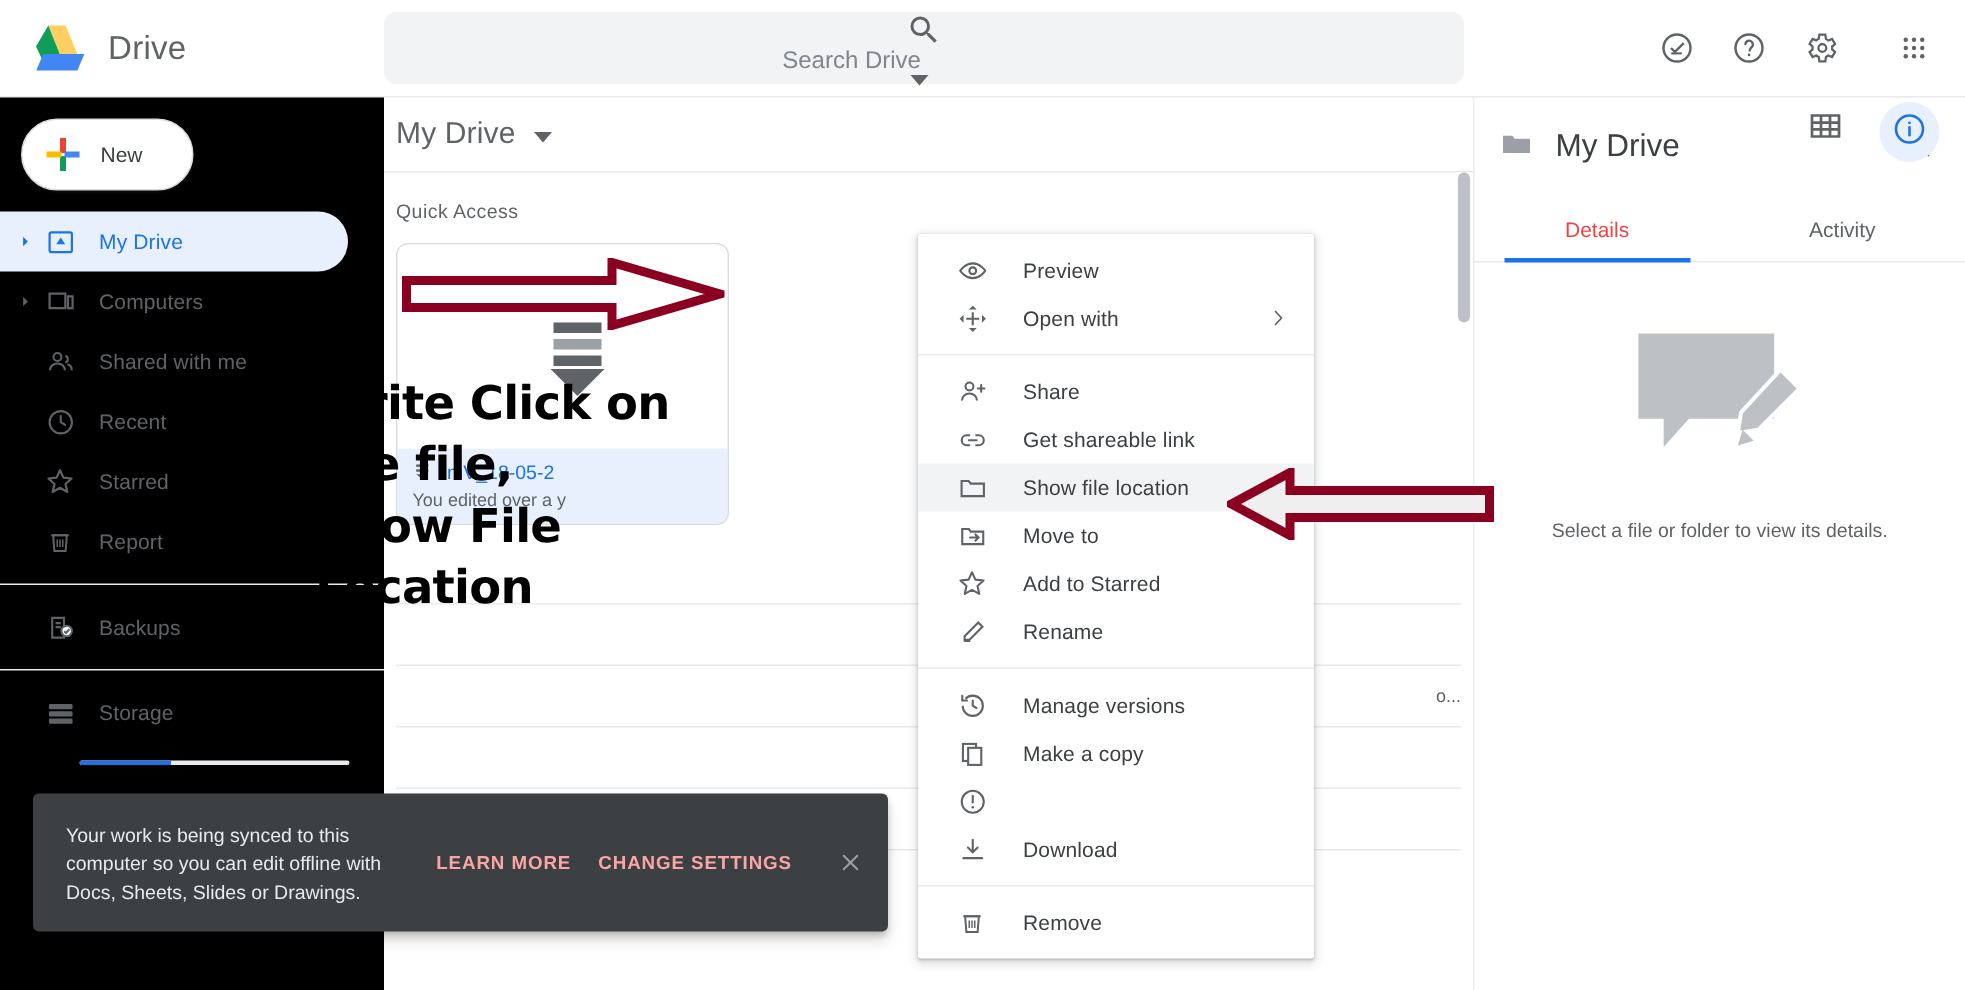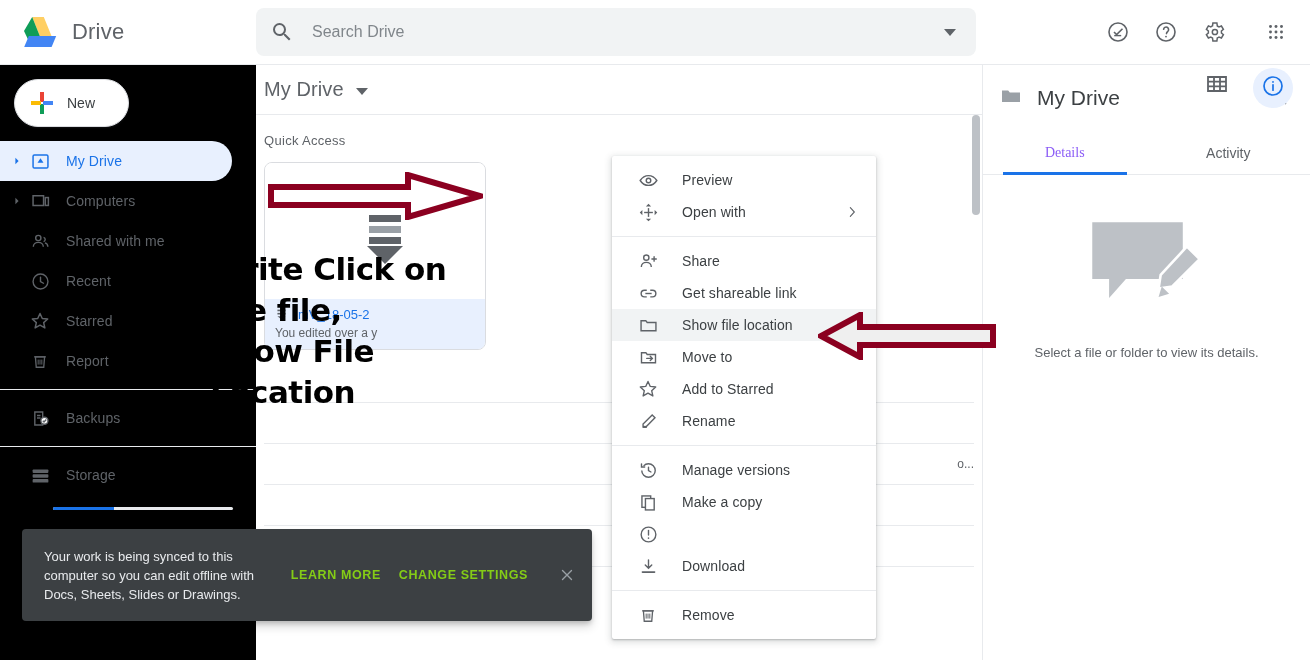--- a/index.html
+++ b/index.html
@@ -22,21 +22,21 @@
   .drive-logo svg { display: block; }
   .brand-name {
     font-size: 22px; color: #5f6368; margin-left: 14px; letter-spacing: .2px;
   }
   .search-wrap {
     position: absolute; left: 256px; top: 8px;
     width: 720px; height: 48px;
   }
   .search-box {
     width: 100%; height: 100%; background: #f1f3f4; border-radius: 8px;
-    display: flex; align-items: center; padding: 0 14px;
+    display: flex; align-items: center; padding: 0 14px; flex-direction: column;
   }
   .search-ico { width: 24px; height: 24px; flex: 0 0 24px; color: #5f6368; }
   .search-input {
     flex: 1; border: 0; background: transparent; outline: none;
     font-size: 16px; color: #202124; margin-left: 18px;
     font-family: "Liberation Sans", sans-serif;
   }
   .search-input::placeholder { color: #80868b; }
   .search-caret {
     width: 0; height: 0; border-left: 6px solid transparent;
@@ -164,21 +164,21 @@
   .det-folder-ico { width: 24px; flex: 0 0 24px; color: #9aa0a6; }
   .det-title { font-size: 21px; color: #3c4043; margin-left: 14px; flex: 1; }
   .det-close { width: 28px; height: 28px; color: #5f6368; cursor: pointer;
     display: flex; align-items: center; justify-content: center; }
   .det-tabs { display: flex; border-bottom: 1px solid #e8eaed; }
   .det-tab {
     flex: 1; text-align: center; padding: 14px 0 13px;
     font-size: 14px; color: #5f6368; font-weight: 500; cursor: pointer;
     position: relative;
   }
-  .det-tab.active { color: #8b5cf6; font-family: Liberation Serif, serif; }
+  .det-tab.active { color: #ef4444; }
   .det-tab.active::after {
     content: ""; position: absolute; left: 12%; right: 12%; bottom: -1px;
     height: 3px; background: #1a73e8;
   }
   .det-empty { padding-top: 42px; text-align: center; }
   .det-empty-txt { font-size: 13px; color: #5f6368; margin-top: 24px; }
 
   
   .ctxmenu {
     position: absolute; left: 612px; top: 156px;
@@ -200,21 +200,21 @@
   
   .toast {
     position: absolute; left: 22px; top: 529px; width: 570px; height: 92px;
     background: #3c4043; border-radius: 4px; display: flex; align-items: center;
     padding: 0 16px 0 22px; z-index: 30;
     box-shadow: 0 3px 5px -1px rgba(0,0,0,.2), 0 6px 10px rgba(0,0,0,.14);
   }
   .toast-msg { color: #e8eaed; font-size: 13px; line-height: 19px; width: 250px; }
   .toast-actions { display: flex; align-items: center; gap: 18px; margin-left: 14px; }
   .toast-btn {
-    color: #84cc16; font-size: 12.5px; font-weight: 600;
+    color: #fca5a5; font-size: 12.5px; font-weight: 600;
     letter-spacing: .6px; cursor: pointer; white-space: nowrap;
   }
   .toast-x { color: #9aa0a6; margin-left: 12px; cursor: pointer;
     display:flex; align-items:center; }
 
   
   .anno-text {
     position: absolute; left: 210px; top: 249px; z-index: 50;
     font-family: "DejaVu Sans", sans-serif; font-weight: bold;
     font-size: 31px; line-height: 41px; color: #000;

